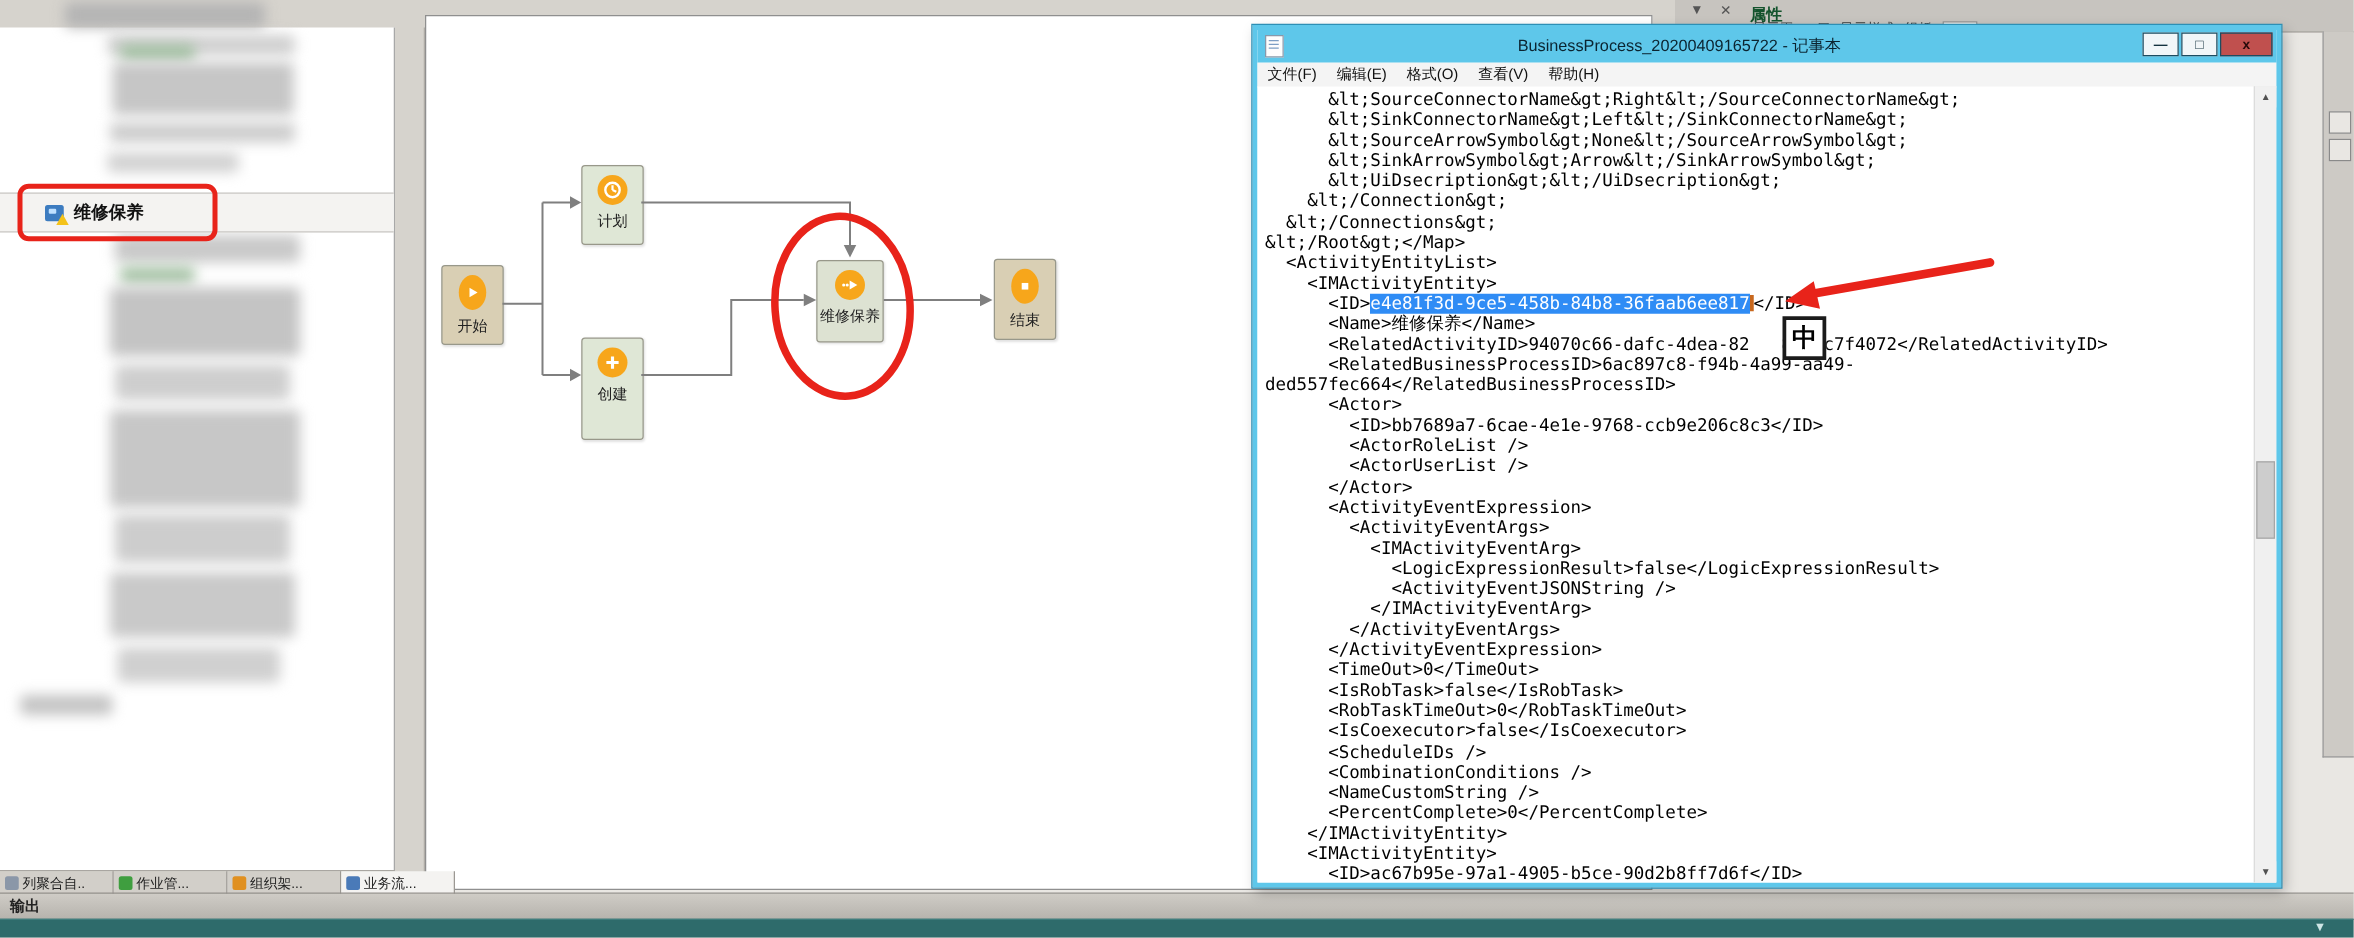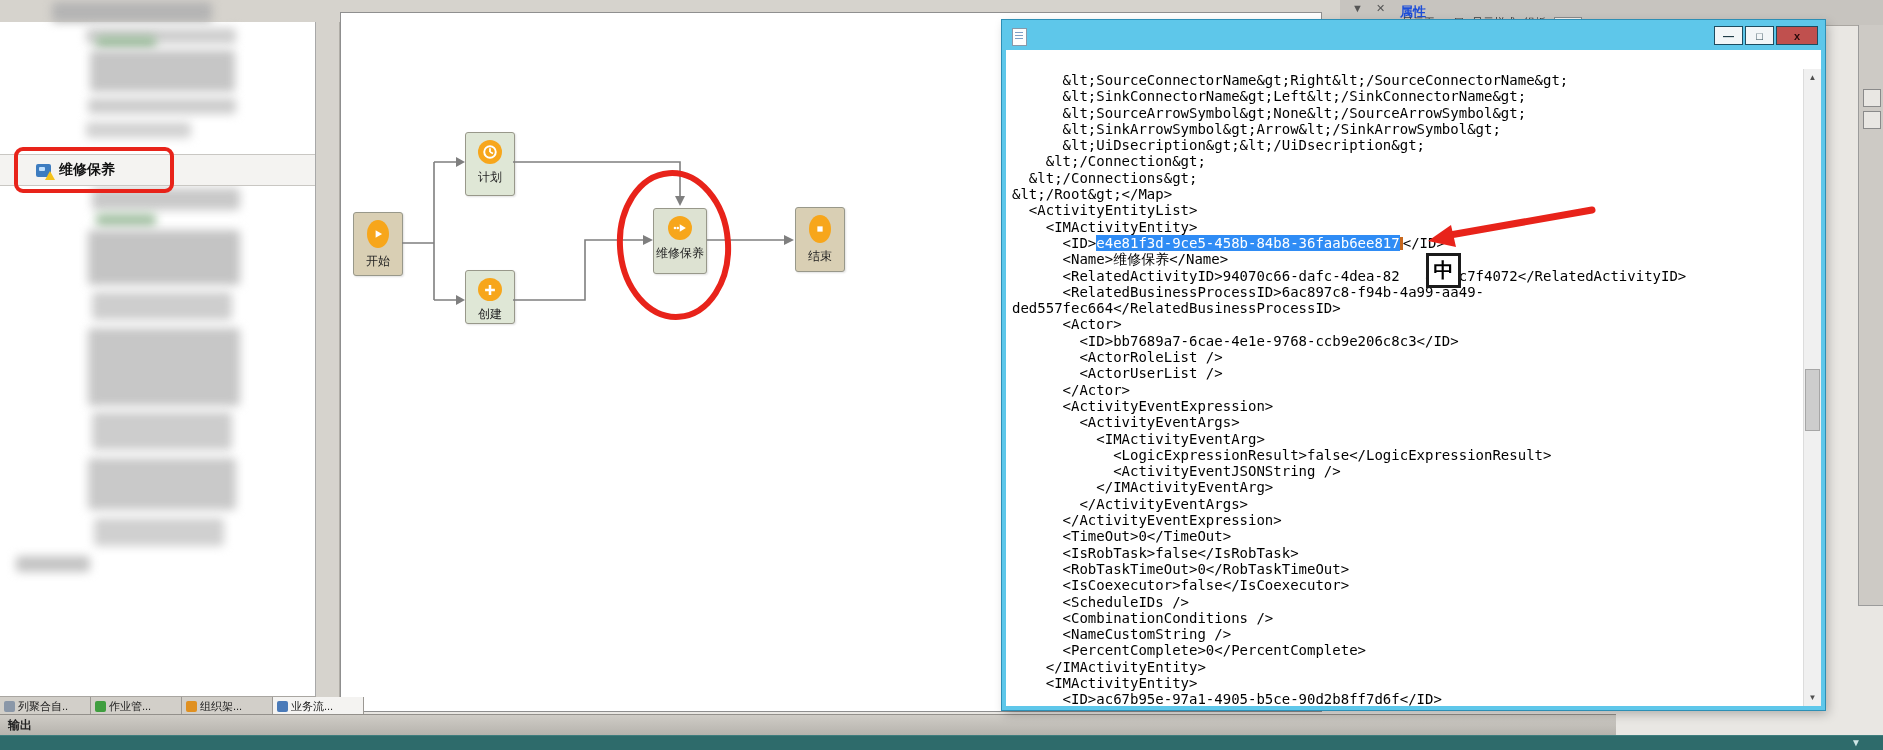--- a/index.html
+++ b/index.html
@@ -2,21 +2,21 @@
 <html><head>
 <meta charset="utf-8">
 <style>
   html,body{margin:0;padding:0;}
   body{width:1883px;height:750px;position:relative;overflow:hidden;
        background:#e9e7e3;font-family:"Liberation Sans",sans-serif;}
 
   
   .top-strip{position:absolute;left:0;top:0;width:1356px;height:25px;background:#d6d3cd;border-bottom:1px solid #bdbab4;}
   .props-panel{position:absolute;left:1340px;top:0;width:543px;height:25px;background:#c7c4bf;border-bottom:1px solid #a9a6a1;}
-  .props-title{position:absolute;left:60px;top:3px;font-size:13px;color:#1d4ed8;font-weight:bold;}
+  .props-title{position:absolute;left:60px;top:3px;font-size:13px;color:#14532d;font-weight:bold;}
   .mini-icon{position:absolute;top:2px;font-size:11px;color:#555;}
   .props-toolbar{position:absolute;left:62px;top:15px;height:12px;font-size:11px;color:#3a3a3a;white-space:nowrap;}
   .props-toolbar span{margin-right:8px;}
   .props-dd{display:inline-block;width:26px;height:10px;border:1px solid #8a8a8a;background:#f2f1ee;vertical-align:middle;}
   .right-strip{position:absolute;left:1858px;top:25px;width:25px;height:580px;background:#cdcac5;border-left:1px solid #9b9b9b;border-bottom:1px solid #9b9b9b;}
   .mini-sq{position:absolute;left:4px;width:16px;height:16px;background:#e9e7e3;border:1px solid #8a8a8a;}
 
   
   .sidebar{position:absolute;left:0;top:22px;width:315px;height:674px;background:#ffffff;border-right:1px solid #a8a8a8;}
   .blob{position:absolute;filter:blur(5px);border-radius:4px;}
@@ -43,21 +43,21 @@
   .flow-ico.circle{width:24px;height:24px;border-radius:50%;}
   .flow-label{margin-top:5px;font-size:12px;color:#222;white-space:nowrap;}
   svg.overlay{position:absolute;left:0;top:0;pointer-events:none;}
 
   
   .tabs-bar{position:absolute;left:0;top:696px;width:316px;height:18px;background:#d2cfc9;display:flex;border-top:1px solid #a9a6a1;}
   .tab{flex:0 0 auto;width:91px;height:18px;box-sizing:border-box;border-right:1px solid #9b9893;
        display:flex;align-items:center;font-size:11px;color:#222;background:#d2cfc9;cursor:default;}
   .tab.active{background:#f4f3f1;}
   .tab .tico{width:11px;height:11px;border-radius:2px;margin:0 3px 0 4px;flex:0 0 auto;}
-  .output-bar{position:absolute;left:0;top:714px;width:1616px;height:21px;
+  .output-bar{position:absolute;left:0;top:714px;width:1883px;height:21px;
               background:linear-gradient(#cfccc6,#b5b2ac);border-top:1px solid #93908b;
               display:flex;align-items:center;font-size:12px;font-weight:bold;color:#222;}
   .output-bar span{margin-left:8px;}
   .taskbar{position:absolute;left:0;top:735px;width:1883px;height:15px;background:#2e6b6b;border-top:1px solid #3f7d7d;}
   .task-dd{position:absolute;right:22px;top:1px;font-size:10px;color:#cfe6e6;}
 
   
   .notepad{position:absolute;left:1002px;top:20px;width:823px;height:690px;box-sizing:border-box;
            border:4px solid #5ec7ea;outline:1px solid #2d8fb5;background:#fff;z-index:5;
            box-shadow:3px 4px 10px rgba(0,0,0,.25);}
@@ -141,21 +141,21 @@
     </div>
     <div class="flow-node" style="left: 465px; top: 132px; width: 50px; height: 64px; background: rgb(223, 231, 214);">
       <div class="flow-ico circle">
         <svg width="16" height="16" viewBox="0 0 10 10">
           <circle cx="5" cy="5" r="3.6" fill="none" stroke="#fff" stroke-width="1.2"></circle>
           <path d="M5 5 V2.6 M5 5 L6.9 5.9" stroke="#fff" stroke-width="1.1" fill="none"></path>
         </svg>
       </div>
       <div class="flow-label">计划</div>
     </div>
-    <div class="flow-node" style="left: 465px; top: 270px; width: 50px; height: 54px; background: rgb(223, 231, 214);">
+    <div class="flow-node" style="left: 465px; top: 270px; width: 50px; height: 82px; background: rgb(223, 231, 214);">
       <div class="flow-ico circle">
         <svg width="14" height="14" viewBox="0 0 10 10">
           <path d="M5 1.5 V8.5 M1.5 5 H8.5" stroke="#fff" stroke-width="1.8"></path>
         </svg>
       </div>
       <div class="flow-label">创建</div>
     </div>
     <div class="flow-node" style="left: 653px; top: 208px; width: 54px; height: 66px; background: rgb(221, 226, 210);">
       <div class="flow-ico circle">
         <svg width="14" height="14" viewBox="0 0 10 10">
@@ -215,26 +215,34 @@
 <div class="output-bar">
   <span>输出</span>
 </div>
 <div class="taskbar">
   <span class="task-dd">▼</span>
 </div>
 
 <div class="notepad">
   <div class="np-title">
     <div class="np-doc-ico"></div>
+    <div class="np-title-text">BusinessProcess_20200409165722 - 记事本</div>
     <div class="np-btns">
       <div class="np-btn">—</div>
       <div class="np-btn">□</div>
       <div class="np-btn close">x</div>
     </div>
   </div>
+  <div class="np-menu" id="npmenu">
+      <div>文件(F)</div>
+      <div>编辑(E)</div>
+      <div>格式(O)</div>
+      <div>查看(V)</div>
+      <div>帮助(H)</div>
+    </div>
   <div class="np-body">
     <div class="np-lines" id="nplines"><div>      &amp;lt;SourceConnectorName&amp;gt;Right&amp;lt;/SourceConnectorName&amp;gt;</div><div>      &amp;lt;SinkConnectorName&amp;gt;Left&amp;lt;/SinkConnectorName&amp;gt;</div><div>      &amp;lt;SourceArrowSymbol&amp;gt;None&amp;lt;/SourceArrowSymbol&amp;gt;</div><div>      &amp;lt;SinkArrowSymbol&amp;gt;Arrow&amp;lt;/SinkArrowSymbol&amp;gt;</div><div>      &amp;lt;UiDsecription&amp;gt;&amp;lt;/UiDsecription&amp;gt;</div><div>    &amp;lt;/Connection&amp;gt;</div><div>  &amp;lt;/Connections&amp;gt;</div><div>&amp;lt;/Root&amp;gt;&lt;/Map&gt;</div><div>  &lt;ActivityEntityList&gt;</div><div>    &lt;IMActivityEntity&gt;</div><div><span>      &lt;ID&gt;</span><span class="np-sel">e4e81f3d-9ce5-458b-84b8-36faab6ee817</span><span class="np-caret"></span><span>&lt;/ID&gt;</span></div><div>      &lt;Name&gt;维修保养&lt;/Name&gt;</div><div>      &lt;RelatedActivityID&gt;94070c66-dafc-4dea-82   86ddc7f4072&lt;/RelatedActivityID&gt;</div><div>      &lt;RelatedBusinessProcessID&gt;6ac897c8-f94b-4a99-aa49-</div><div>ded557fec664&lt;/RelatedBusinessProcessID&gt;</div><div>      &lt;Actor&gt;</div><div>        &lt;ID&gt;bb7689a7-6cae-4e1e-9768-ccb9e206c8c3&lt;/ID&gt;</div><div>        &lt;ActorRoleList /&gt;</div><div>        &lt;ActorUserList /&gt;</div><div>      &lt;/Actor&gt;</div><div>      &lt;ActivityEventExpression&gt;</div><div>        &lt;ActivityEventArgs&gt;</div><div>          &lt;IMActivityEventArg&gt;</div><div>            &lt;LogicExpressionResult&gt;false&lt;/LogicExpressionResult&gt;</div><div>            &lt;ActivityEventJSONString /&gt;</div><div>          &lt;/IMActivityEventArg&gt;</div><div>        &lt;/ActivityEventArgs&gt;</div><div>      &lt;/ActivityEventExpression&gt;</div><div>      &lt;TimeOut&gt;0&lt;/TimeOut&gt;</div><div>      &lt;IsRobTask&gt;false&lt;/IsRobTask&gt;</div><div>      &lt;RobTaskTimeOut&gt;0&lt;/RobTaskTimeOut&gt;</div><div>      &lt;IsCoexecutor&gt;false&lt;/IsCoexecutor&gt;</div><div>      &lt;ScheduleIDs /&gt;</div><div>      &lt;CombinationConditions /&gt;</div><div>      &lt;NameCustomString /&gt;</div><div>      &lt;PercentComplete&gt;0&lt;/PercentComplete&gt;</div><div>    &lt;/IMActivityEntity&gt;</div><div>    &lt;IMActivityEntity&gt;</div><div>      &lt;ID&gt;ac67b95e-97a1-4905-b5ce-90d2b8ff7d6f&lt;/ID&gt;</div></div>
   </div>
   <div class="np-scroll">
     <div class="np-arrow" style="top:0;">▲</div>
     <div class="np-thumb"></div>
     <div class="np-arrow" style="bottom:0;">▼</div>
   </div>
 </div>
 <div class="ime-box">中</div>

